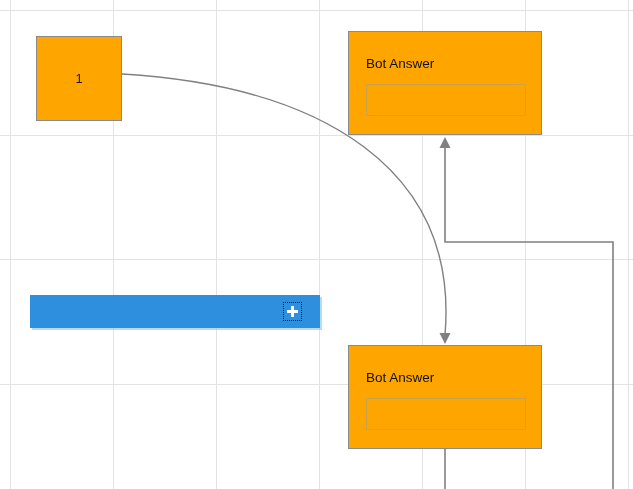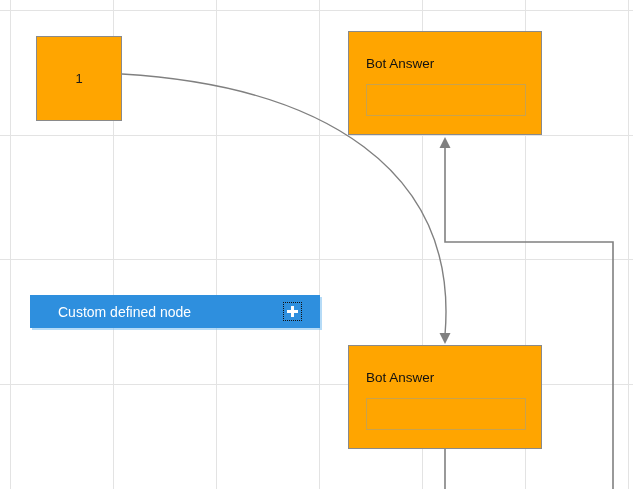--- a/index.html
+++ b/index.html
@@ -154,21 +154,20 @@
     <span class="node-bot-title">Bot Answer</span>
     <div class="node-bot-slot"></div>
   </div>
 
   <div class="node node-bot node-bot-bottom">
     <span class="node-bot-title">Bot Answer</span>
     <div class="node-bot-slot"></div>
   </div>
 
   <div class="palette-item">
-    <span class="palette-label">Custom defined node</span>
     <span class="palette-add">
       <svg width="13" height="13" viewBox="0 0 13 13" aria-hidden="true">
         <rect x="5" y="1" width="3" height="11" fill="#ffffff"></rect>
         <rect x="1" y="5" width="11" height="3" fill="#ffffff"></rect>
       </svg>
     </span>
   </div>
 
 </div>
 

